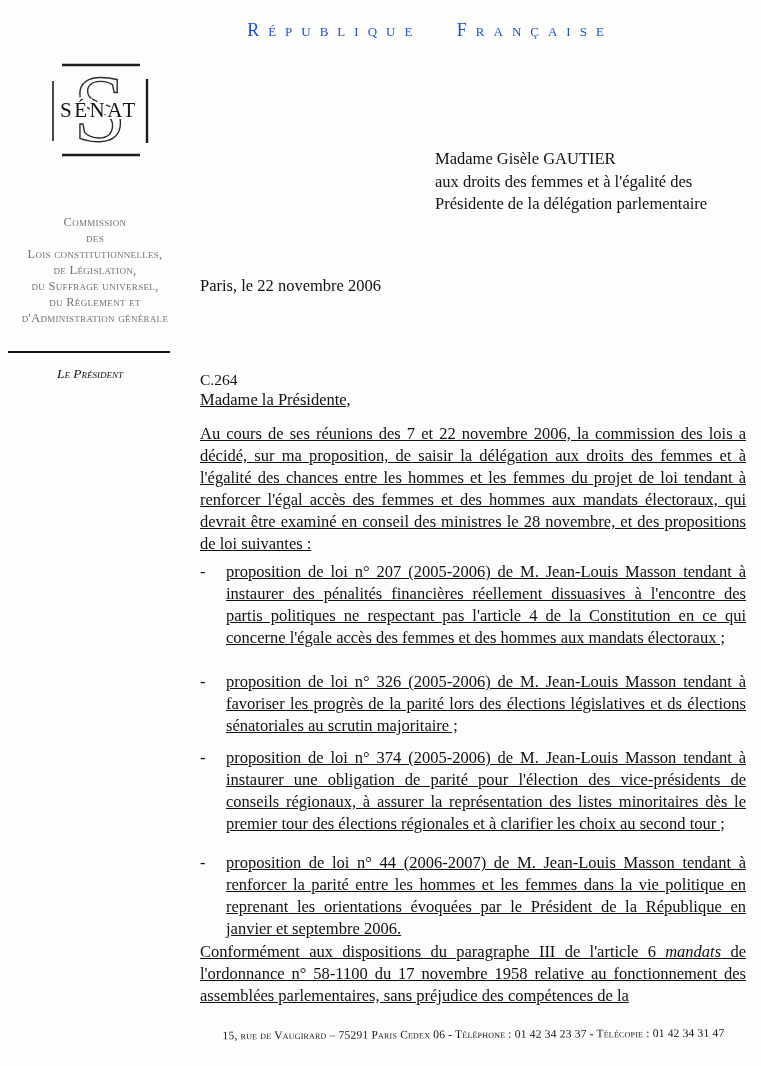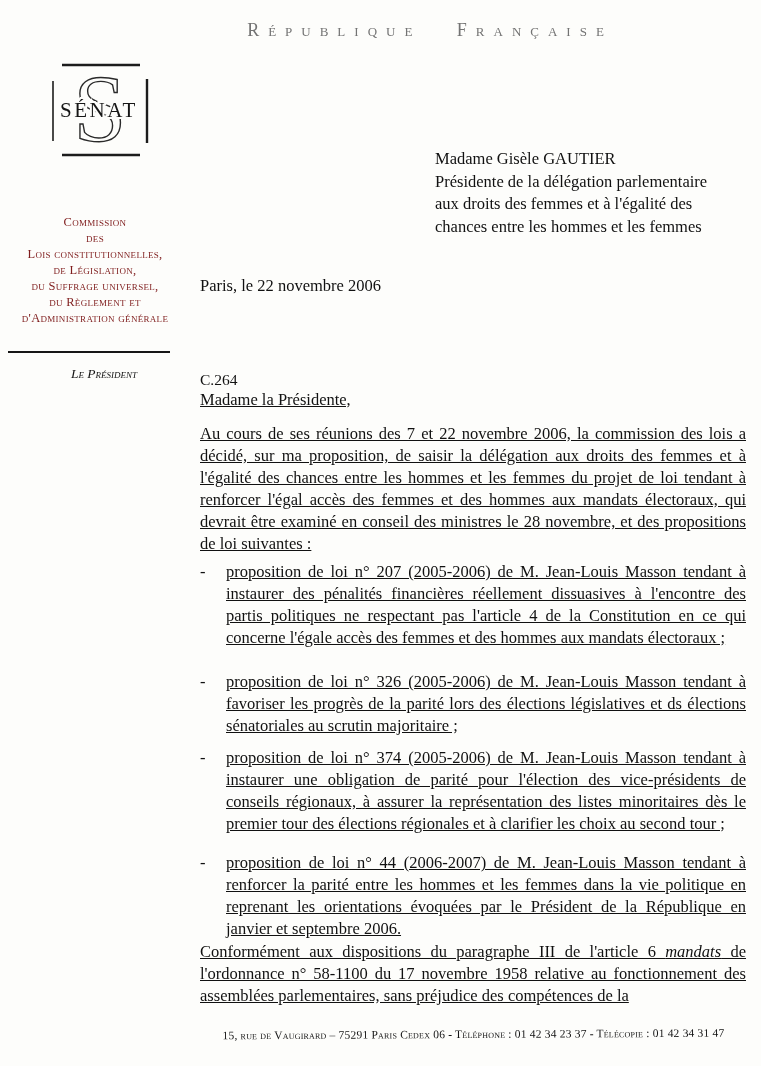--- a/index.html
+++ b/index.html
@@ -13,21 +13,21 @@
     overflow:hidden;
   }
   
   .rf-header{
     position:absolute;top:20px;left:140px;width:580px;
     text-align:center;
     font-variant:small-caps;
     font-size:18px;
     letter-spacing:9px;
     word-spacing:22px;
-    color:#737373;
+    color:#1d4ed8;
   }
   
   .logo{position:absolute;top:57px;left:44px;width:112px;height:106px;}
   .logo svg{width:100%;height:100%;}
   .logo line{stroke:#1c1c1c;}
   .logo .big-s{
     font-family:"Liberation Serif", serif;
     font-size:95px;
     fill:none;stroke:#2a2a2a;stroke-width:1.4px;
   }
@@ -40,34 +40,33 @@
     paint-order:stroke;
   }
   
   .commission{
     position:absolute;top:214px;left:2px;width:186px;
     text-align:center;
     font-variant:small-caps;
     font-size:12.5px;
     line-height:16px;
     letter-spacing:.3px;
-    color:#7f1d1d;
+    color:#737373;
   }
   .rule{
     position:absolute;top:351px;left:8px;width:162px;
     border-top:2px solid #161616;height:0;
   }
   .president{
     position:absolute;top:366px;left:0;width:180px;
     text-align:center;
     font-style:italic;
     font-variant:small-caps;
     font-size:13.5px;
     color:#141414;
-    margin-left:14px;
   }
   
   .recipient{
     position:absolute;top:148px;left:435px;width:300px;
     font-size:16.5px;line-height:22.5px;
   }
   
   .dateline{position:absolute;top:276px;left:200px;font-size:16.5px;}
   .reference{position:absolute;top:327px;left:200px;font-size:15.5px;margin-top:44px;}
   
@@ -107,23 +106,22 @@
       <line x1="18" y1="98" x2="96" y2="98" stroke-width="2.6"></line>
       <line x1="9" y1="24" x2="9" y2="84" stroke-width="1.6"></line>
       <line x1="103" y1="22" x2="103" y2="86" stroke-width="2.4"></line>
       <text class="big-s" x="56" y="84" text-anchor="middle">S</text>
       <text class="senat-word" x="55" y="60" text-anchor="middle">SÉNAT</text>
     </svg>
   </div>
 
   <div class="recipient">
     <div>Madame Gisèle GAUTIER</div>
+    <div>aux droits des femmes et à l'égalité des</div>
     <div>Présidente de la délégation parlementaire</div>
-    <div>aux droits des femmes et à l'égalité des</div>
-    <div>chances entre les hommes et les femmes</div>
   </div>
 
   <div class="commission">
     <div>Commission</div>
     <div>des</div>
     <div>Lois constitutionnelles,</div>
     <div>de Législation,</div>
     <div>du Suffrage universel,</div>
     <div>du Règlement et</div>
     <div>d'Administration générale</div>

